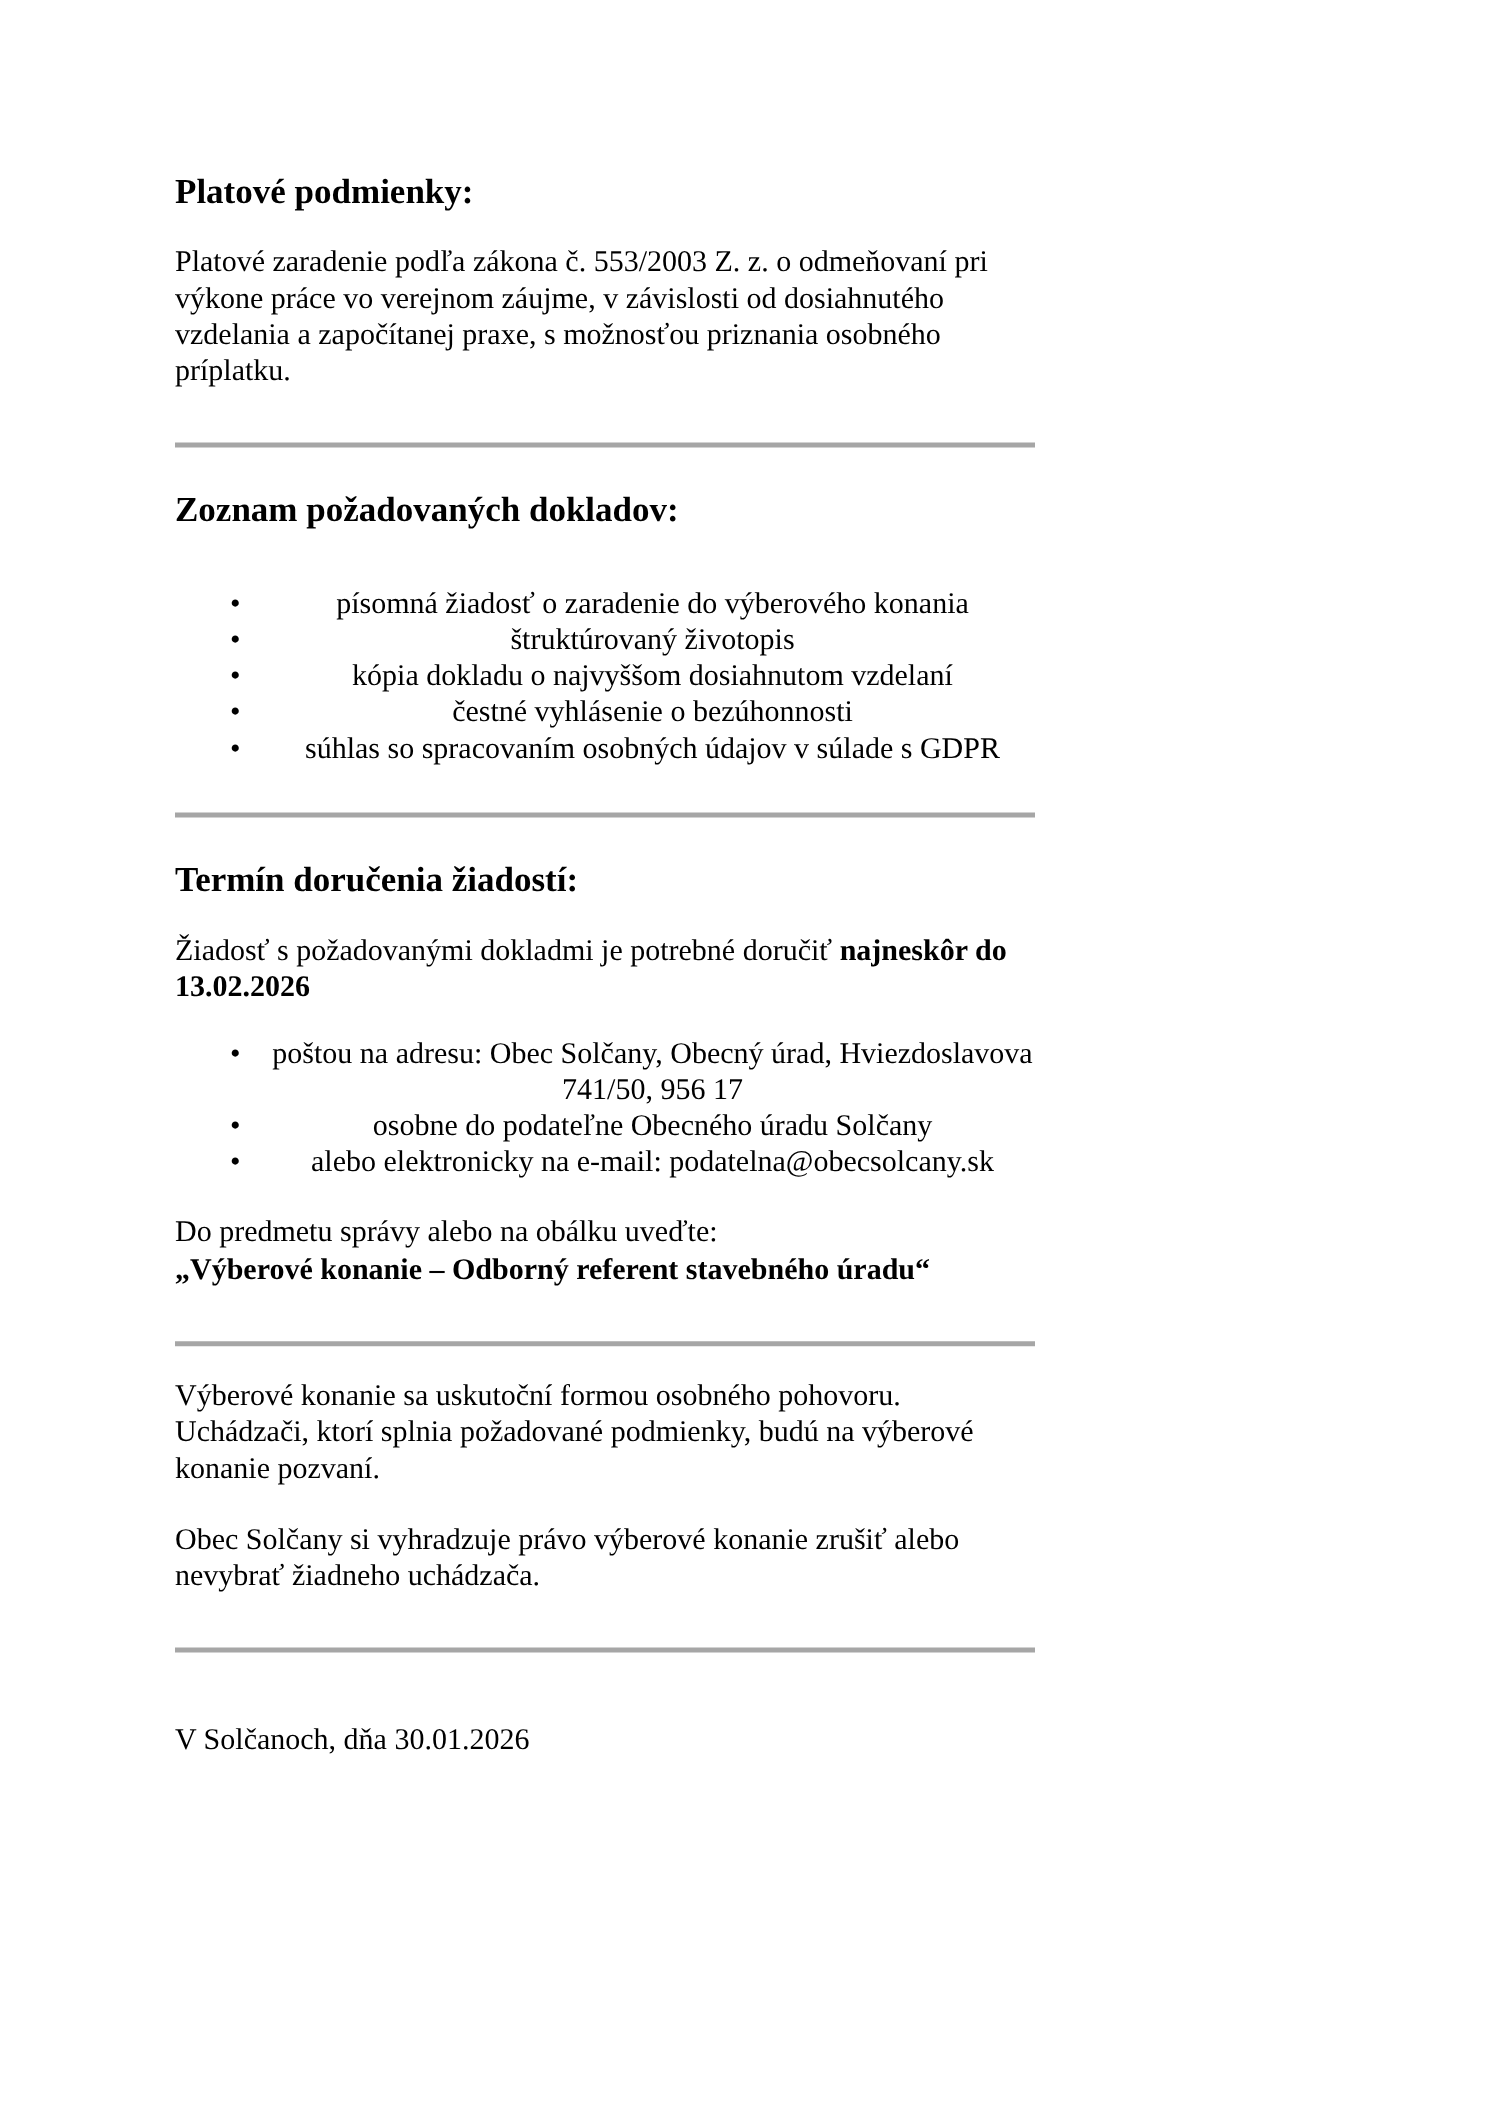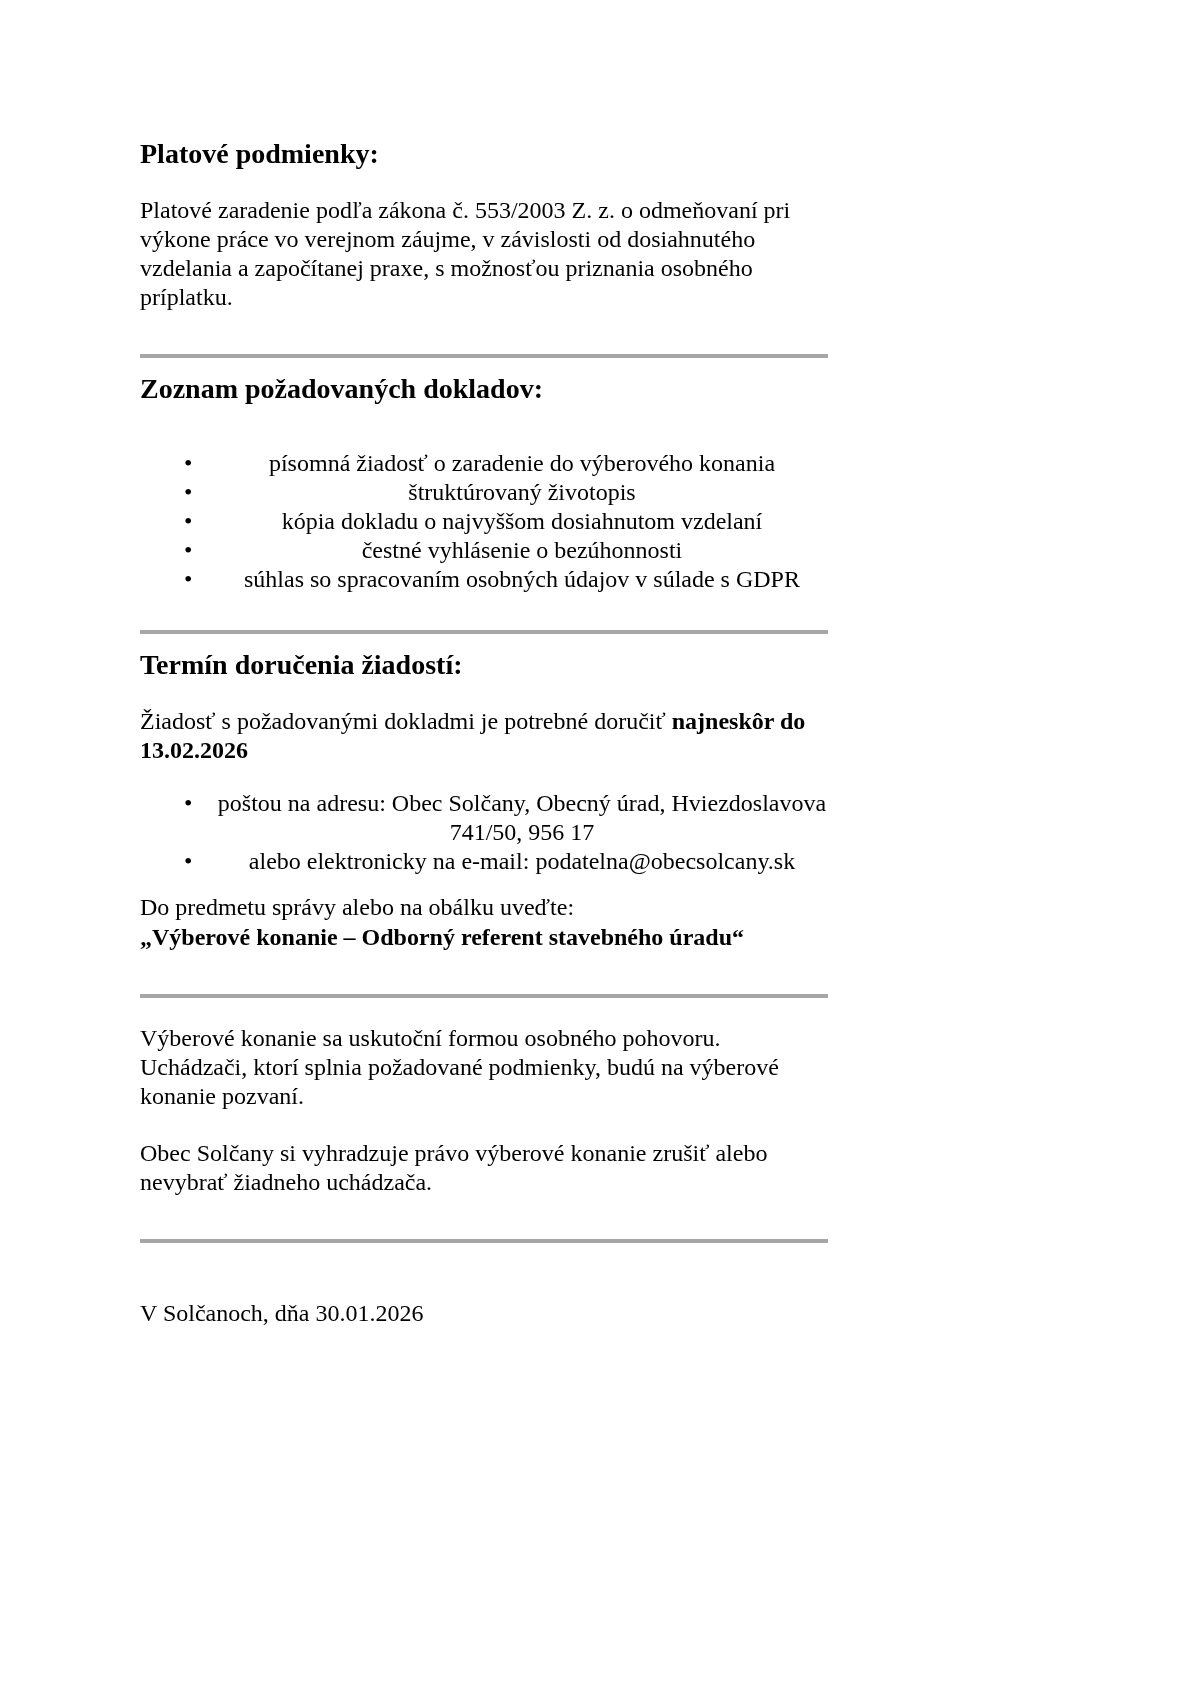--- a/index.html
+++ b/index.html
@@ -19,21 +19,21 @@
     font-size: 24px;
     line-height: 29px;
     color: #000000;
   }
   h2.section-heading {
     font-size: 28px;
     line-height: 33px;
     font-weight: bold;
     margin: 0;
   }
-  h2.after-divider { margin-top: 14px; }
+  h2.after-divider { margin-top: 34px; }
   p.body-par { margin: 26px 0 0 0; }
   .divider {
     height: 0;
     border: none;
     border-top: 4px solid #a6a6a6;
     margin: 42px 0 0 0;
   }
   .divider.d2 { margin-top: 36px; }
   ul.bullet-list {
     list-style: none;
@@ -46,21 +46,21 @@
     position: relative;
     padding-left: 76px;
     line-height: 29px;
   }
   ul.bullet-list li::before {
     content: "\2022";
     position: absolute;
     left: 44px;
     top: 0;
   }
-  .note-par { margin-top: 16px; }
+  .note-par { margin-top: 26px; }
   .note-par .line { line-height: 30px; }
   .bold { font-weight: bold; }
   .footer-par { margin-top: 56px; }
 </style>
 </head>
 <body>
 
 <div class="page">
 
   <section>
@@ -81,20 +81,21 @@
     </ul>
   </section>
 
   <div class="divider d2"></div>
 
   <section>
     <h2 class="section-heading after-divider">Termín doručenia žiadostí:</h2>
     <p class="body-par"><span>Žiadosť s požadovanými dokladmi je potrebné doručiť </span><span class="bold">najneskôr do 13.02.2026</span></p>
     <ul class="bullet-list tight">
       <li>poštou na adresu: Obec Solčany, Obecný úrad, Hviezdoslavova 741/50, 956 17</li>
+      <li>osobne do podateľne Obecného úradu Solčany</li>
       <li>alebo elektronicky na e-mail: podatelna@obecsolcany.sk</li>
     </ul>
     <div class="note-par">
       <div class="line">Do predmetu správy alebo na obálku uveďte:</div>
       <div class="line bold">„Výberové konanie – Odborný referent stavebného úradu“</div>
     </div>
   </section>
 
   <div class="divider"></div>
 

